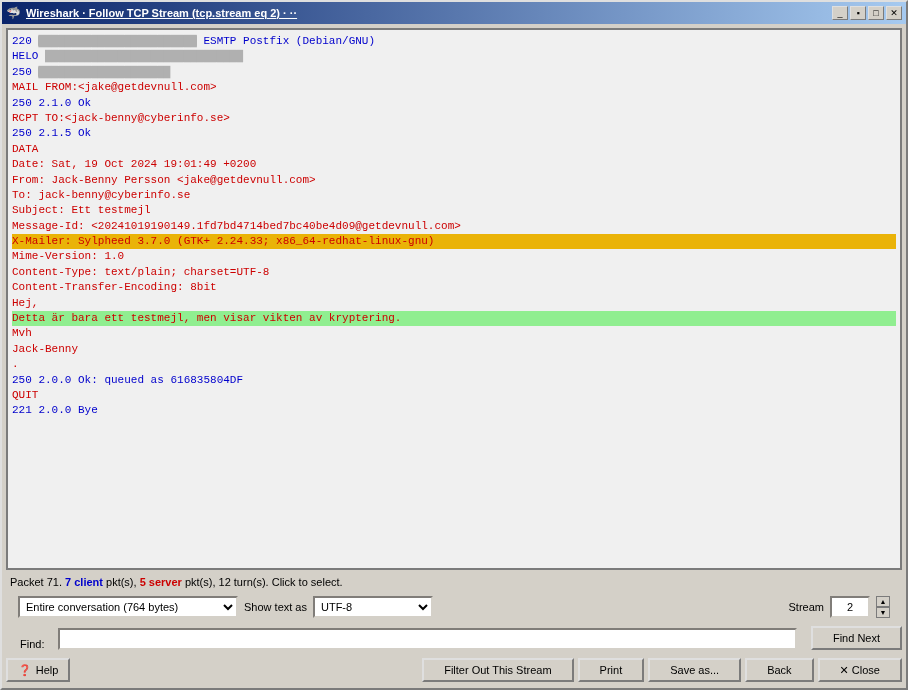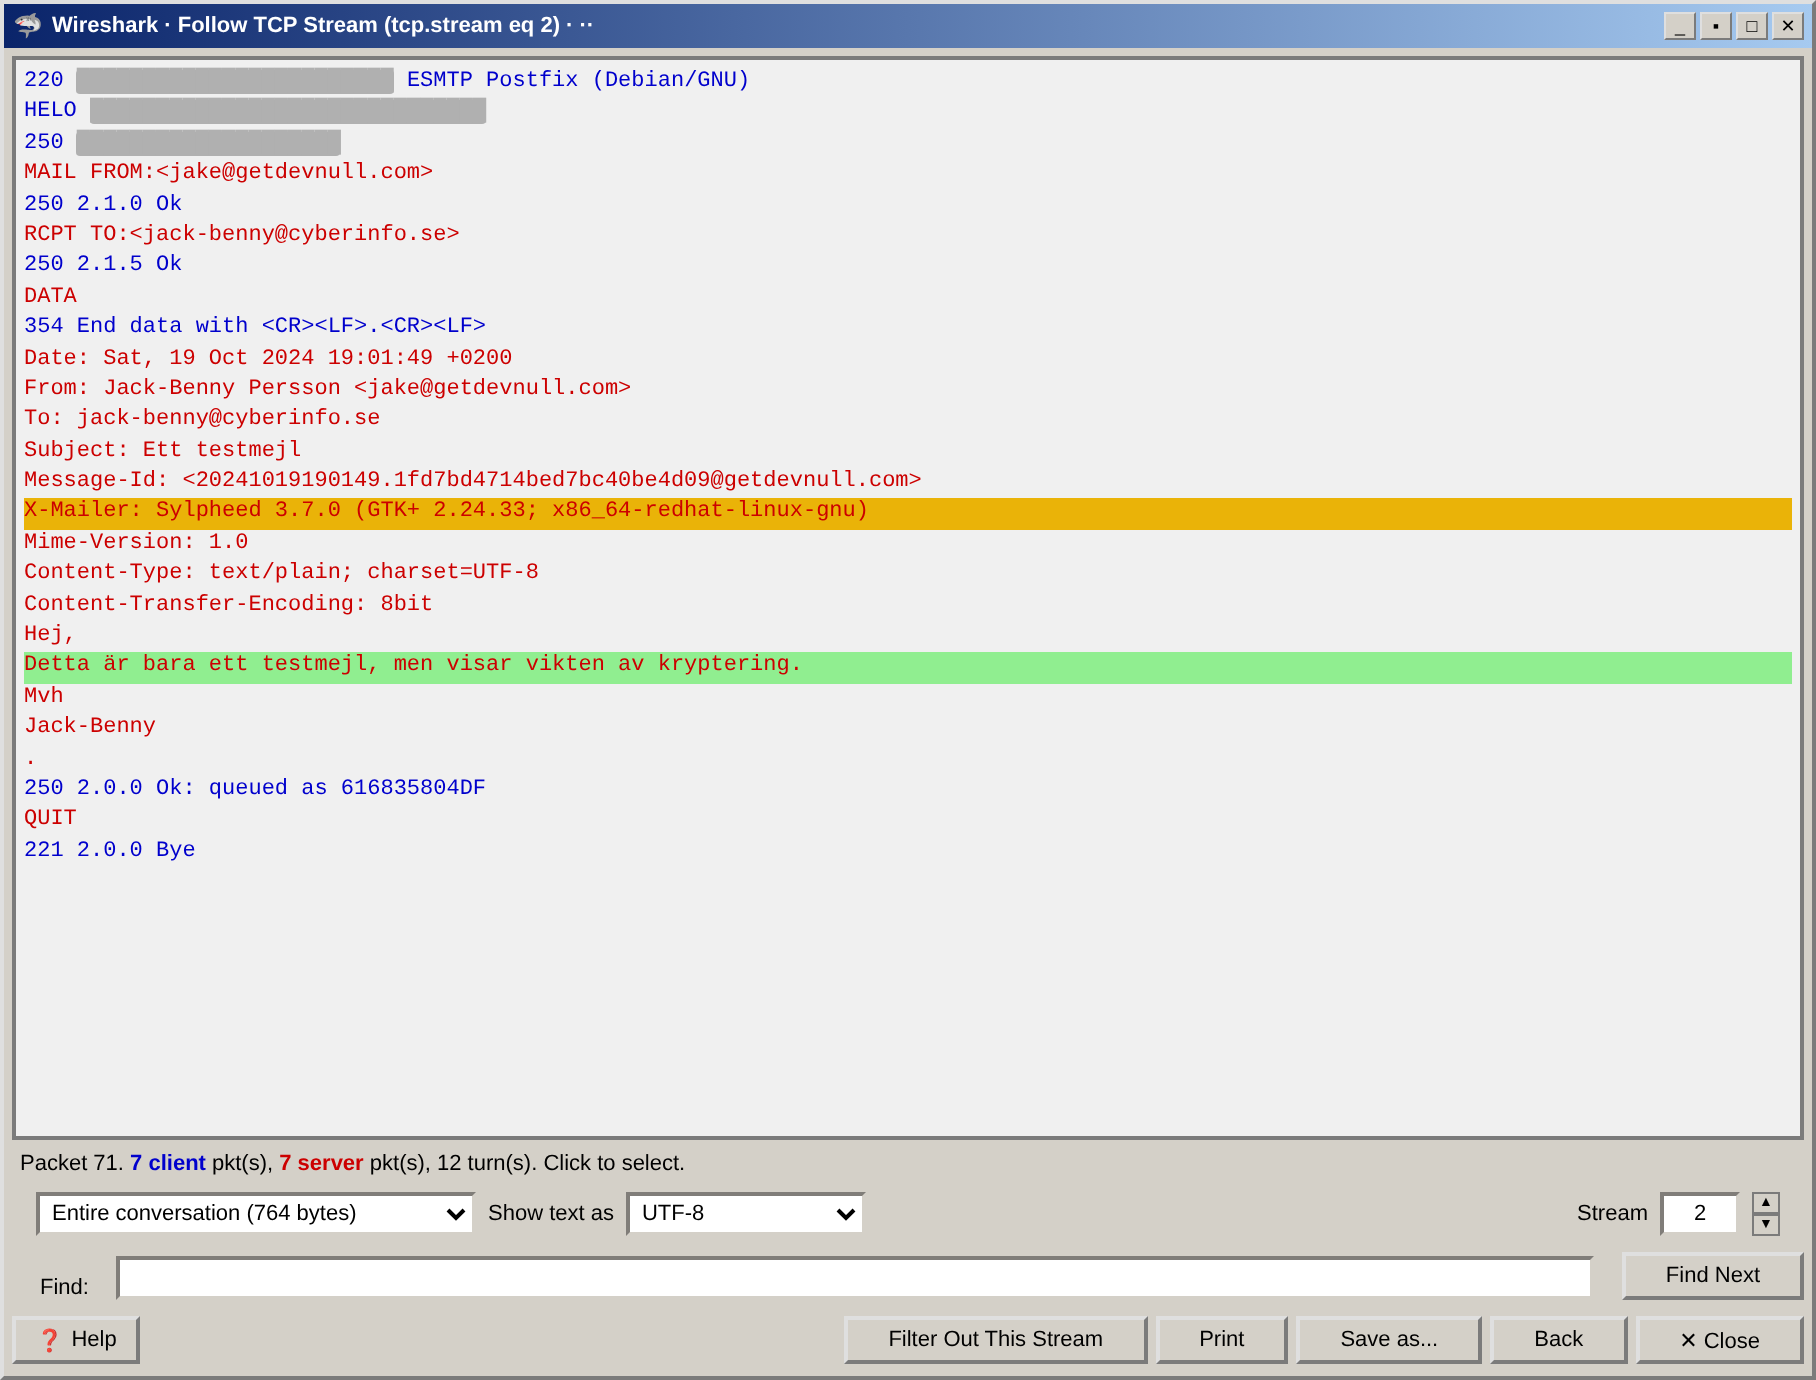--- a/index.html
+++ b/index.html
@@ -36,20 +36,21 @@
       height: 16px;
       margin-right: 4px;
       display: flex;
       align-items: center;
       justify-content: center;
     }
     .title-bar-text {
       flex: 1;
       font-size: 11px;
       font-weight: bold;
+      text-decoration: underline;
     }
     .title-bar-controls {
       display: flex;
       gap: 2px;
     }
     .title-btn {
       width: 16px;
       height: 14px;
       background: #d4d0c8;
       border: 1px solid #7b7b7b;
@@ -215,21 +216,20 @@
 
     <div class="stream-display" id="stream-display">
     <span class="line line-blue">220 <span style="background:#b0b0b0;color:#b0b0b0;border-radius:2px">████████████████████████</span> ESMTP Postfix (Debian/GNU)</span>
         <span class="line line-blue">HELO <span style="background:#b0b0b0;color:#b0b0b0;border-radius:2px">██████████████████████████████</span></span>
         <span class="line line-blue">250 <span style="background:#b0b0b0;color:#b0b0b0;border-radius:2px">████████████████████</span></span>
         <span class="line line-red">MAIL FROM:&lt;jake@getdevnull.com&gt;</span>
         <span class="line line-blue">250 2.1.0 Ok</span>
         <span class="line line-red">RCPT TO:&lt;jack-benny@cyberinfo.se&gt;</span>
         <span class="line line-blue">250 2.1.5 Ok</span>
         <span class="line line-red">DATA</span>
-        <span class="line line-blue">354 End data with &lt;CR&gt;&lt;LF&gt;.&lt;CR&gt;&lt;LF&gt;</span>
         <span class="line line-red">Date: Sat, 19 Oct 2024 19:01:49 +0200</span>
         <span class="line line-red">From: Jack-Benny Persson &lt;jake@getdevnull.com&gt;</span>
         <span class="line line-red">To: jack-benny@cyberinfo.se</span>
         <span class="line line-red">Subject: Ett testmejl</span>
         <span class="line line-red">Message-Id: &lt;20241019190149.1fd7bd4714bed7bc40be4d09@getdevnull.com&gt;</span>
         <span class="line line-red" style="background-color: #eab308;">X-Mailer: Sylpheed 3.7.0 (GTK+ 2.24.33; x86_64-redhat-linux-gnu)</span>
         <span class="line line-red">Mime-Version: 1.0</span>
         <span class="line line-red">Content-Type: text/plain; charset=UTF-8</span>
         <span class="line line-red">Content-Transfer-Encoding: 8bit</span>
         <span class="line line-black"></span>
@@ -239,21 +239,21 @@
         <span class="line line-black"></span>
         <span class="line line-red">Mvh</span>
         <span class="line line-red">Jack-Benny</span>
         <span class="line line-red">.</span>
         <span class="line line-blue">250 2.0.0 Ok: queued as 616835804DF</span>
         <span class="line line-red">QUIT</span>
         <span class="line line-blue">221 2.0.0 Bye</span>
       </div>
 
     <div class="status-bar">
-      Packet 71. <span class="client">7 client</span> pkt(s), <span class="server">7 server</span> pkt(s), 12 turn(s). Click to select.
+      Packet 71. <span class="client">7 client</span> pkt(s), <span class="server">5 server</span> pkt(s), 12 turn(s). Click to select.
     </div>
 
     <div class="controls-row">
       <select class="dropdown-select" style="width:220px;"><option>Entire conversation (764 bytes)</option><option>Client →</option><option>Server →</option></select>
       <span class="label-text">Show text as</span>
       <select class="dropdown-select" style="width:120px;"><option>UTF-8</option><option>ASCII</option><option>EBCDIC</option><option>Hex Dump</option><option>C Arrays</option><option>Raw</option></select>
       <span class="spacer"></span>
       <span class="stream-label">Stream</span>
       <input class="stream-input" type="text" value="2" style="">
       <div class="spinner-btns">

